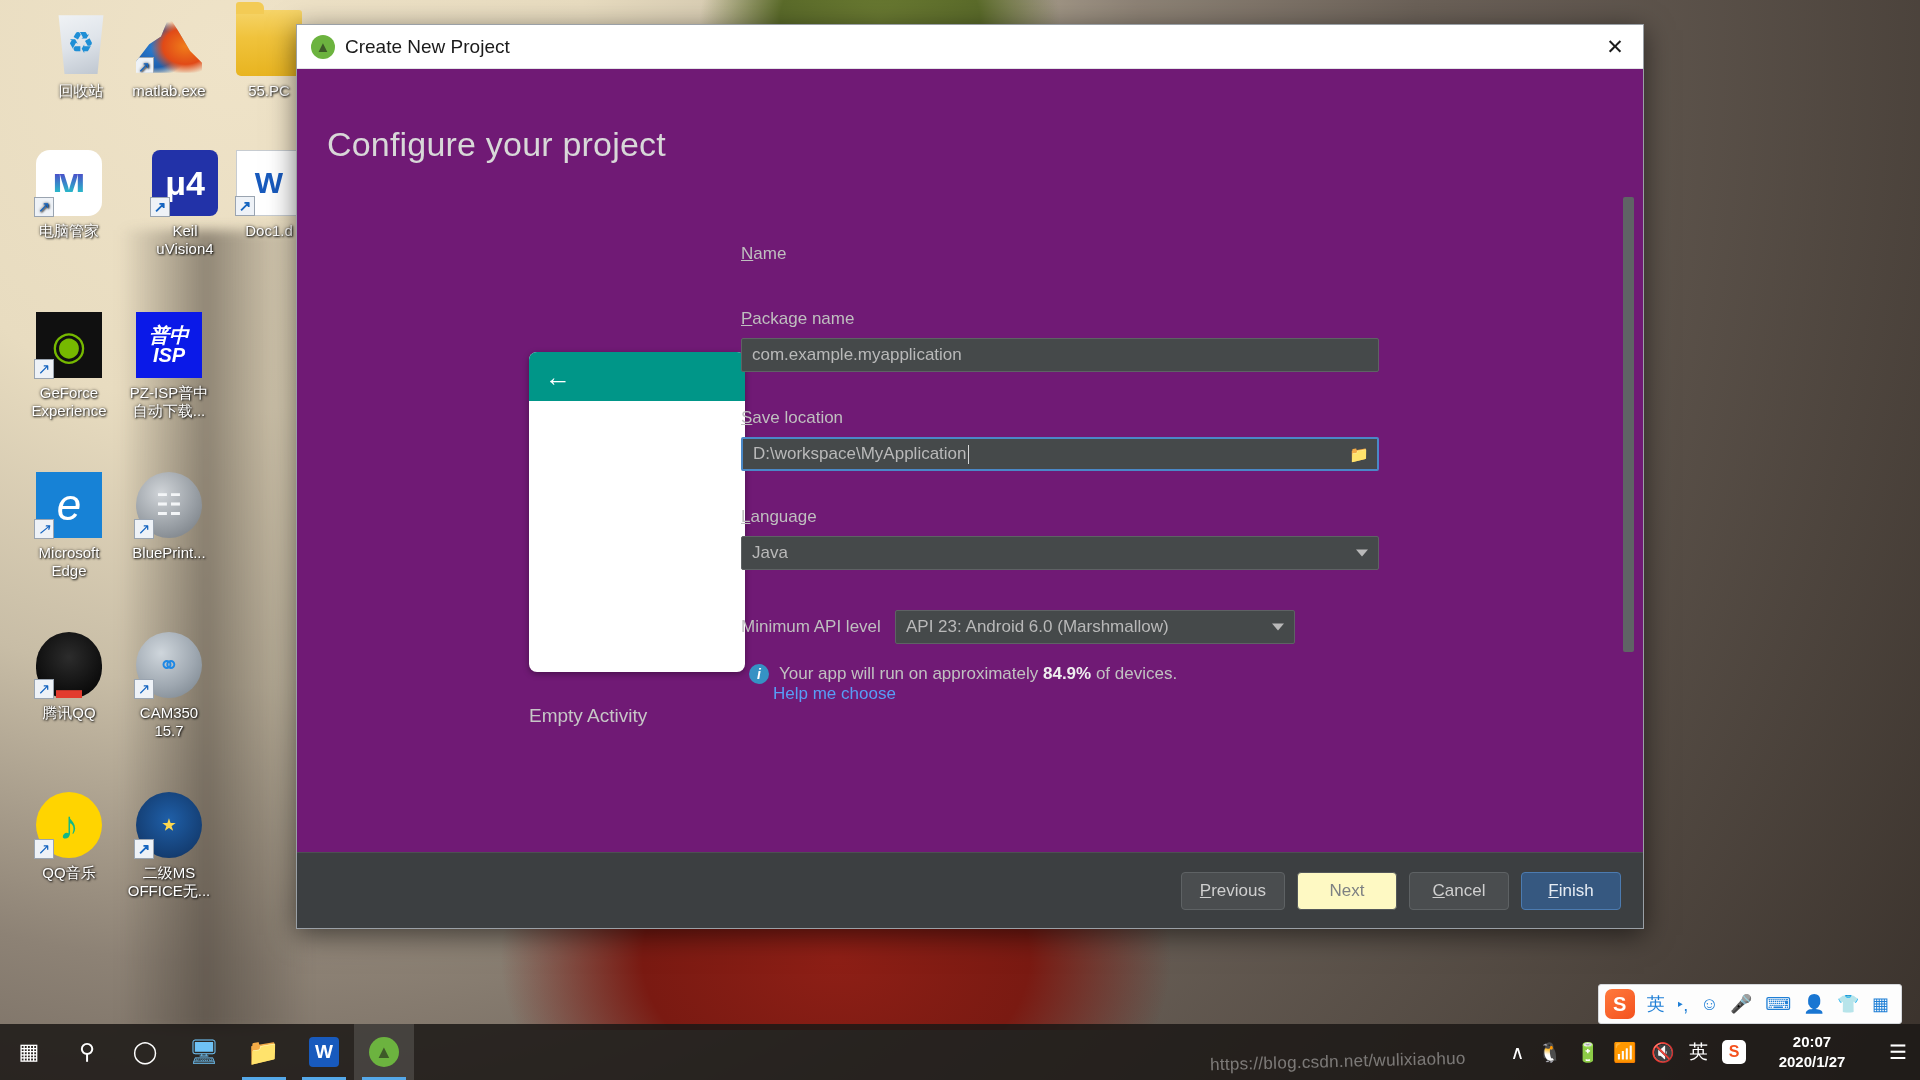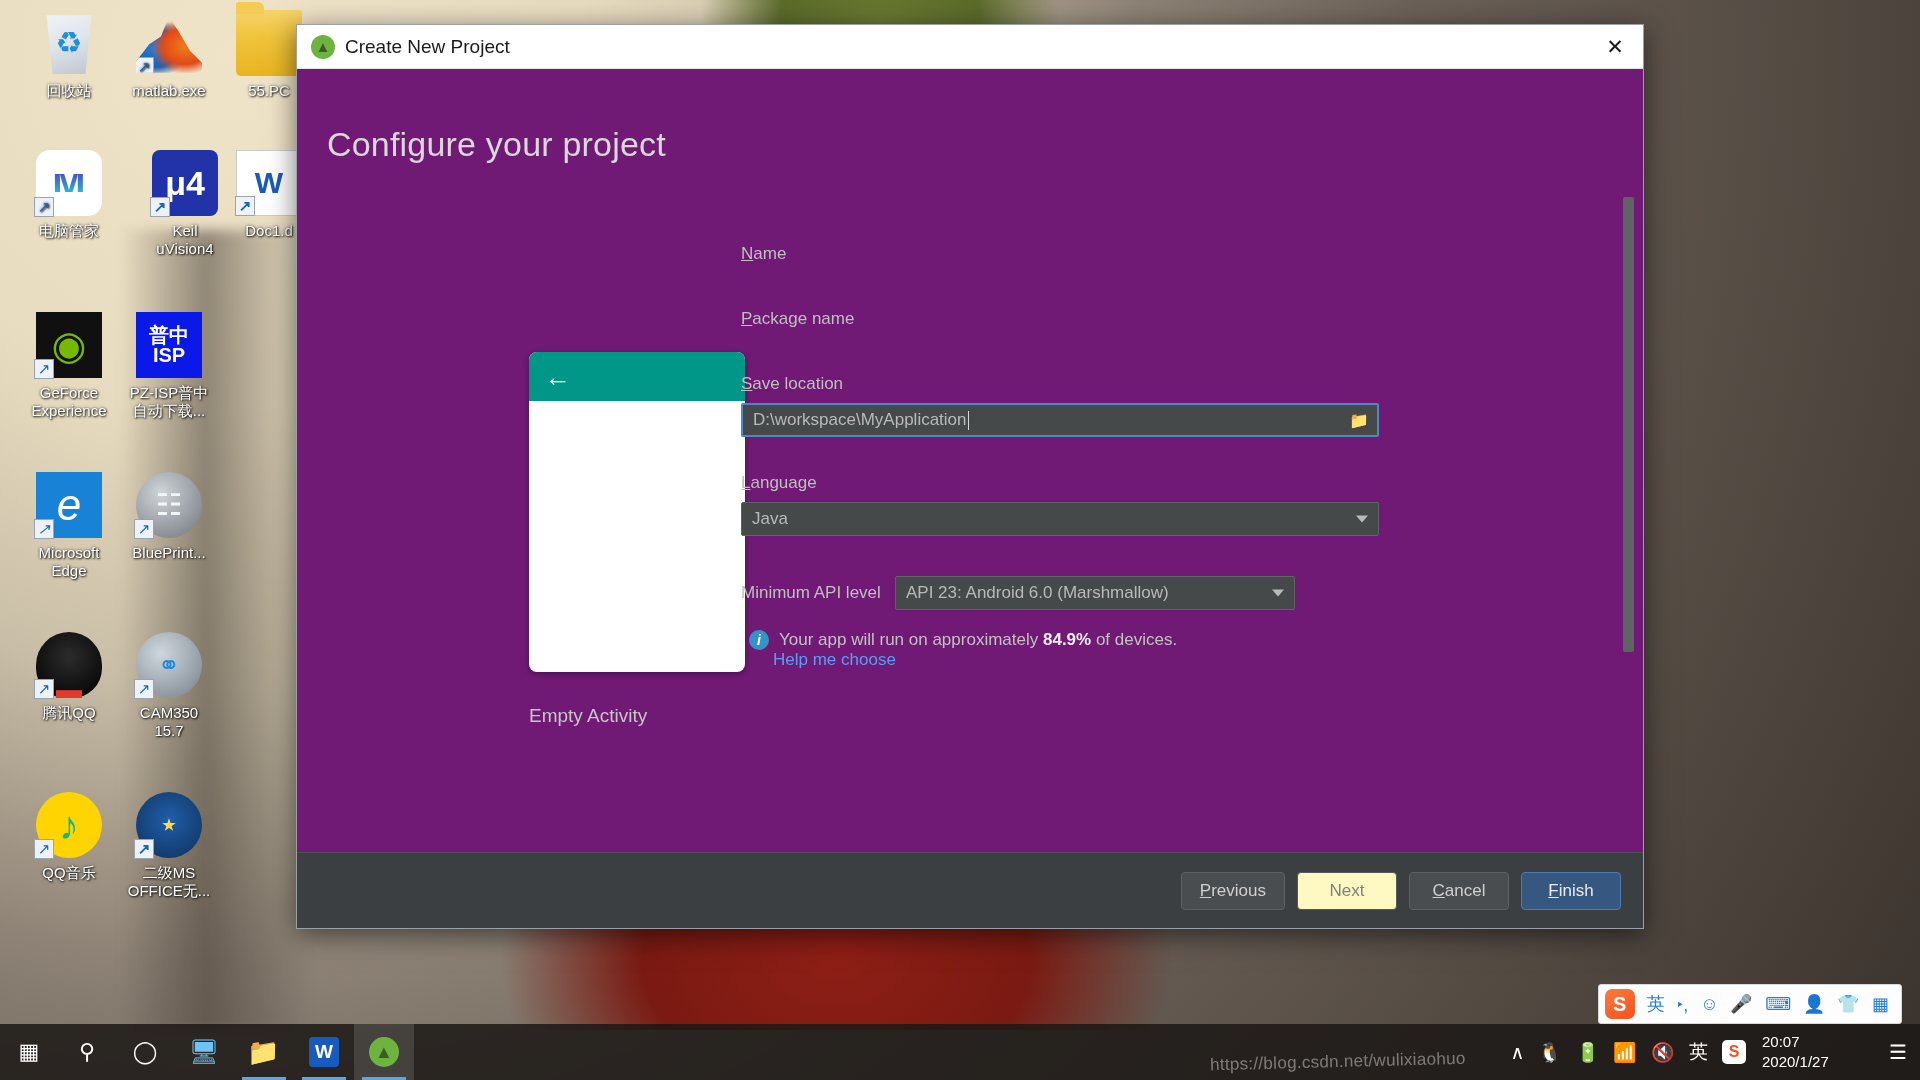--- a/index.html
+++ b/index.html
@@ -80,21 +80,21 @@
   }
   .art-geforce {
     background: #101010;
     display: flex; align-items: center; justify-content: center;
     color: #76b900; font-size: 40px; text-shadow: none;
   }
   .art-isp {
     background: #0a19e8;
     display: flex; align-items: center; justify-content: center;
     color: #fff; font-size: 20px; font-weight: 700; line-height: 20px;
-    text-align: center; text-shadow: none;
+    text-align: center; text-shadow: none; font-style: italic;
   }
   .art-edge {
     background: #1782d6;
     display: flex; align-items: center; justify-content: center;
     color: #fff; font-size: 44px; font-style: italic; text-shadow: none;
   }
   .art-blueprint {
     background: radial-gradient(circle at 38% 32%, #d0d4d8 0%, #9aa0a6 55%, #6f757b 100%);
     border-radius: 50%;
     display: flex; align-items: center; justify-content: center;
@@ -151,22 +151,22 @@
     width: 60px; height: 56px; display: flex; align-items: center; justify-content: center;
     position: relative;
   }
   .tb-app.active { background: rgba(255,255,255,0.13); }
   .tb-app .underline {
     position: absolute; bottom: 0; left: 8px; right: 8px; height: 3px; background: #55a8e8;
   }
   .tb-spacer { flex: 1 1 auto; }
   #tb-tray { display: flex; align-items: center; gap: 14px; padding-right: 10px; color: #fff; font-size: 19px; }
   #tb-clock {
-    color: #fff; font-size: 15px; line-height: 20px; text-align: left;
-    padding: 0 14px 0 6px; min-width: 120px;
+    color: #fff; font-size: 15px; line-height: 20px; text-align: center;
+    padding: 0 14px 0 6px; min-width: 120px; font-weight: bold;
   }
   #tb-action { width: 44px; display: flex; align-items: center; justify-content: center; color: #fff; font-size: 20px; }
 
   
   #ime-bar {
     position: absolute; right: 18px; bottom: 56px; height: 40px;
     background: #fdfdfd; border: 1px solid #d5d8dc; border-radius: 3px;
     display: flex; align-items: center; gap: 12px; padding: 0 12px 0 6px;
     color: #1f7fd6; font-size: 18px;
   }
@@ -322,21 +322,21 @@
   }
 </style>
 </head>
 <body>
 
 <div id="desktop">
   <div id="wall-figure"></div>
   <div id="wall-dark-left"></div>
 
   <div id="desktop-icons">
-      <div class="icon-cell" style="left: 8px; top: 10px;">
+      <div class="icon-cell" style="left: 20px; top: 10px;">
         <div class="icon-art art-recycle"></div>
         <div class="icon-label">回收站</div>
       </div>
       <div class="icon-cell" style="left: 108px; top: 10px;">
         <div class="icon-art art-matlab">
           <span class="shortcut-arrow">↗</span>
         </div>
         <div class="icon-label">matlab.exe</div>
       </div>
       <div class="icon-cell" style="left: 208px; top: 10px;">
@@ -422,20 +422,23 @@
       <div id="form">
 
         <div class="field-label">
           <u>N</u><span>ame</span>
         </div>
 
         <div class="gap-lg"></div>
 
         <div class="field-label">
           <u>P</u><span>ackage name</span>
+        </div>
+        <div class="text-input">
+          <span>com.example.myapplication</span>
         </div>
 
         <div class="gap-lg"></div>
 
         <div class="field-label">
           <u>S</u><span>ave location</span>
         </div>
         <div class="text-input focused">
           <span>D:\workspace\MyApplication</span>
             <span class="caret"></span>

